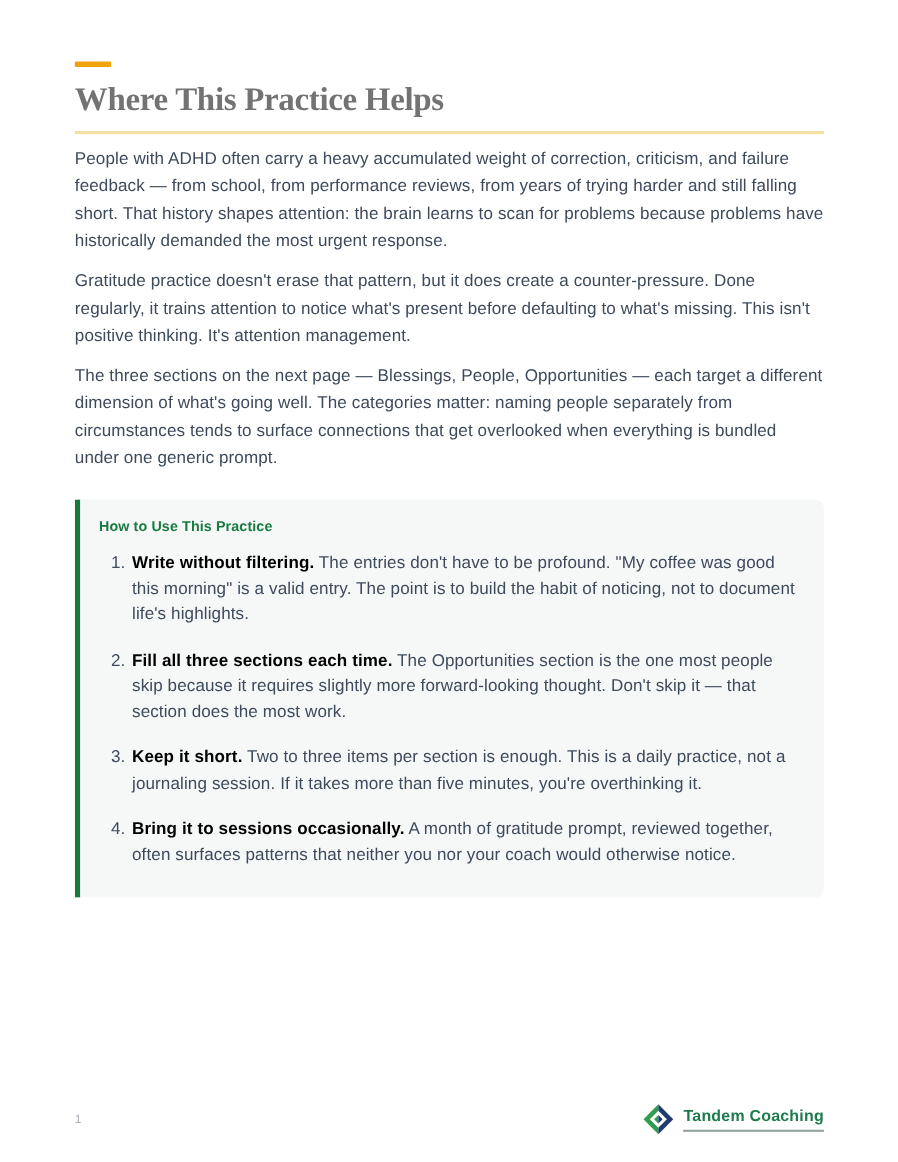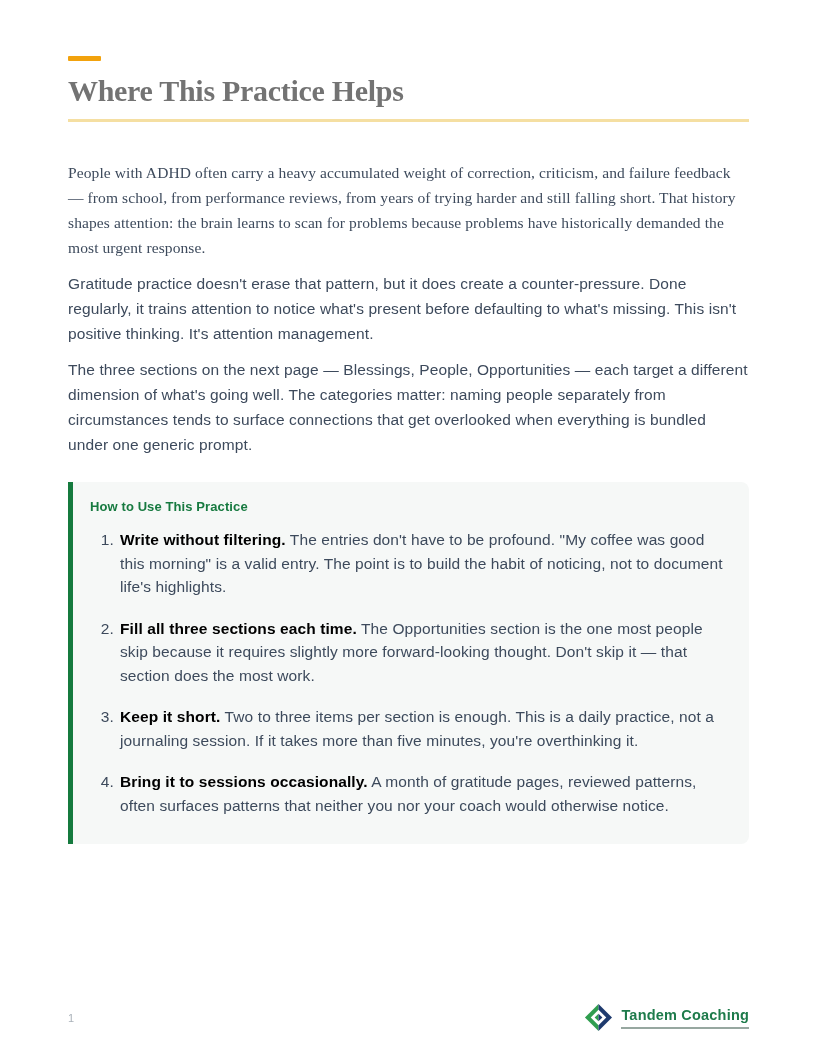--- a/index.html
+++ b/index.html
@@ -35,21 +35,21 @@
     margin-top: 11px;
     border-bottom: 3px solid #F5DFA2;
   }
   p.body-para {
     margin: 11px 0 0 0;
     font-size: 15.5px;
     line-height: 25px;
     letter-spacing: 0.1px;
     color: #3D4A5C;
   }
-  p.body-para.first { margin-top: 38px; font-family: Liberation Serif, serif; }
+  p.body-para.first { margin-top: 10px; }
   .callout {
     margin-top: 25px;
     background: #F6F8F7;
     border-left: 5px solid #157A3E;
     border-radius: 0 8px 8px 0;
     padding: 17px 20px 27px 17px;
     box-sizing: border-box;
   }
   .callout-heading {
     font-size: 13px;
@@ -147,21 +147,21 @@
           <span class="li-num">3.</span>
           <span class="li-body">
             <span class="li-lead">Keep it short.</span>
             <span class="li-text">Two to three items per section is enough. This is a daily practice, not a journaling session. If it takes more than five minutes, you're overthinking it.</span>
           </span>
         </li>
         <li>
           <span class="li-num">4.</span>
           <span class="li-body">
             <span class="li-lead">Bring it to sessions occasionally.</span>
-            <span class="li-text">A month of gratitude pages, reviewed patterns, often surfaces patterns that neither you nor your coach would otherwise notice.</span>
+            <span class="li-text">A month of gratitude prompt, reviewed together, often surfaces patterns that neither you nor your coach would otherwise notice.</span>
           </span>
         </li>
       </ol>
     </div>
   </div>
 
   <div class="footer">
     <span class="page-num">1</span>
 
     <div class="brand">

